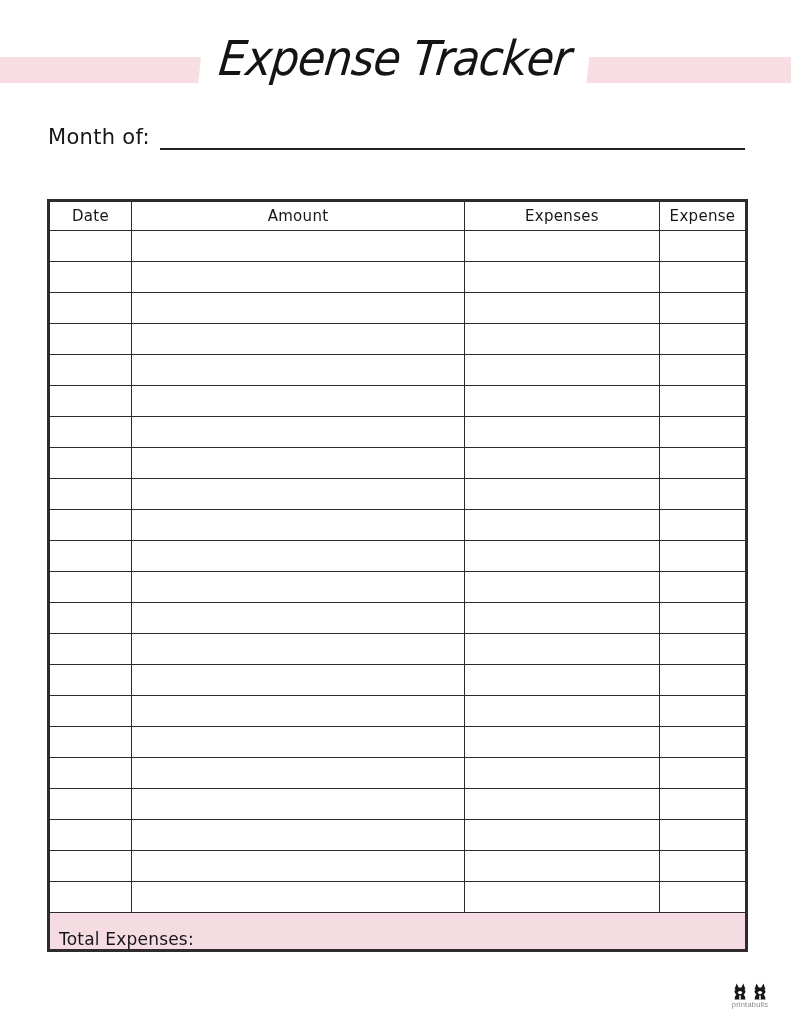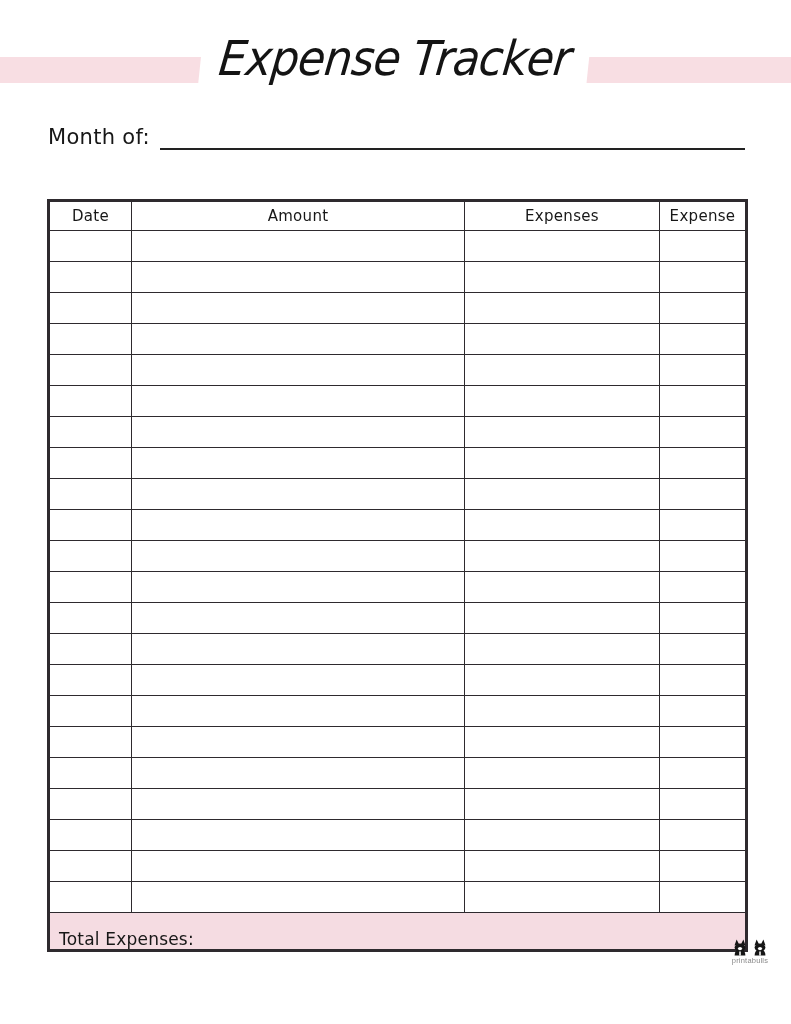--- a/index.html
+++ b/index.html
@@ -115,21 +115,21 @@
   .total-value{
     display:inline-block;
     min-width:200px;
     font-family:"DejaVu Sans",sans-serif;
     font-size:17px;
     margin-left:8px;
   }
 
   
   .logo{
-    position:absolute;top:939px;left:729px;
+    position:absolute;top:983px;left:729px;
     width:42px;
     text-align:center;
     line-height:1;
   }
   .logo svg{display:block;margin:0 auto;}
   .logo-text{
     display:block;
     margin-top:1px;
     font-size:7.5px;
     color:#8a8a8a;

